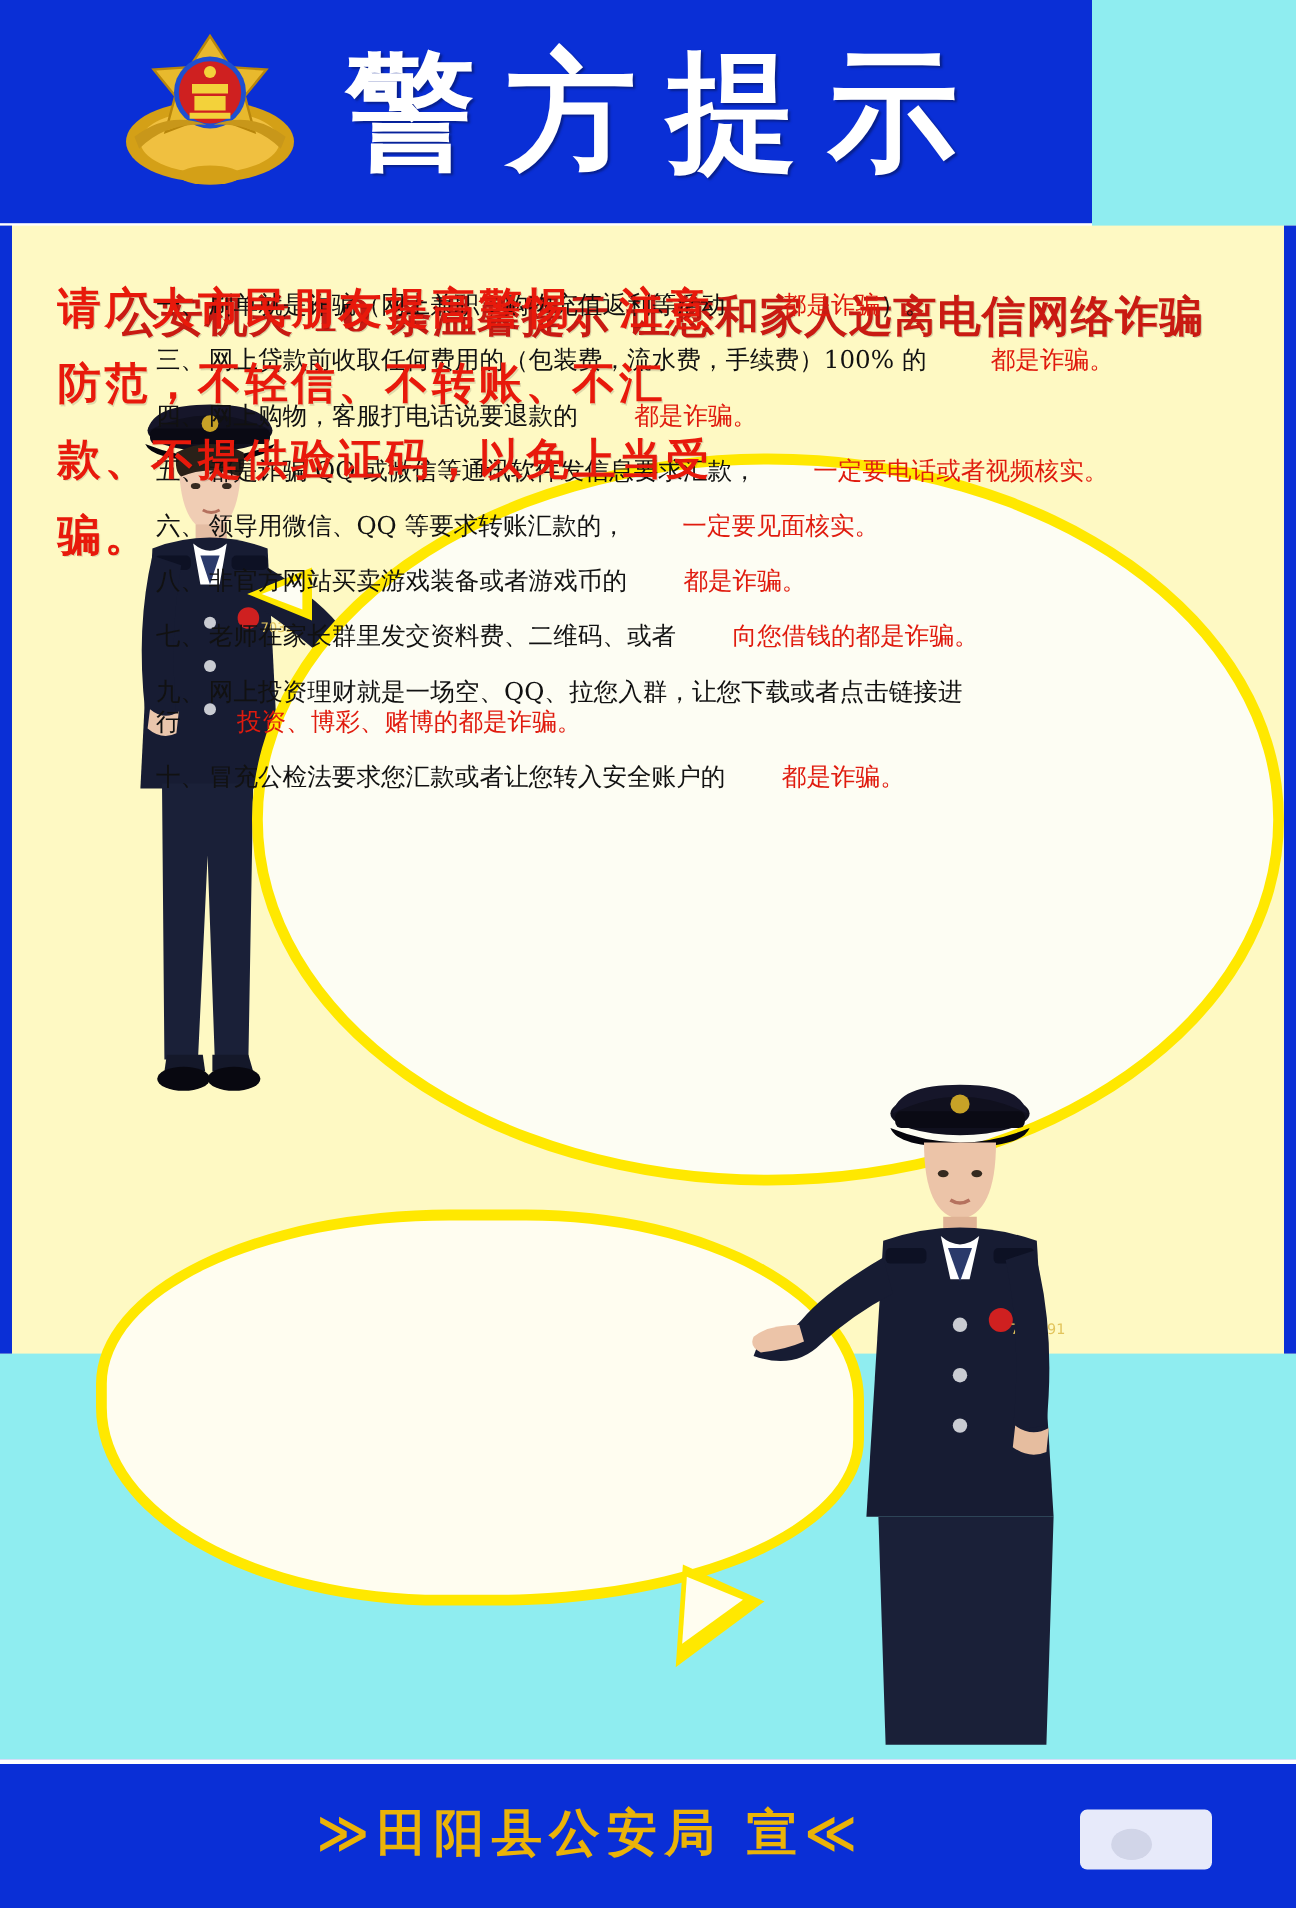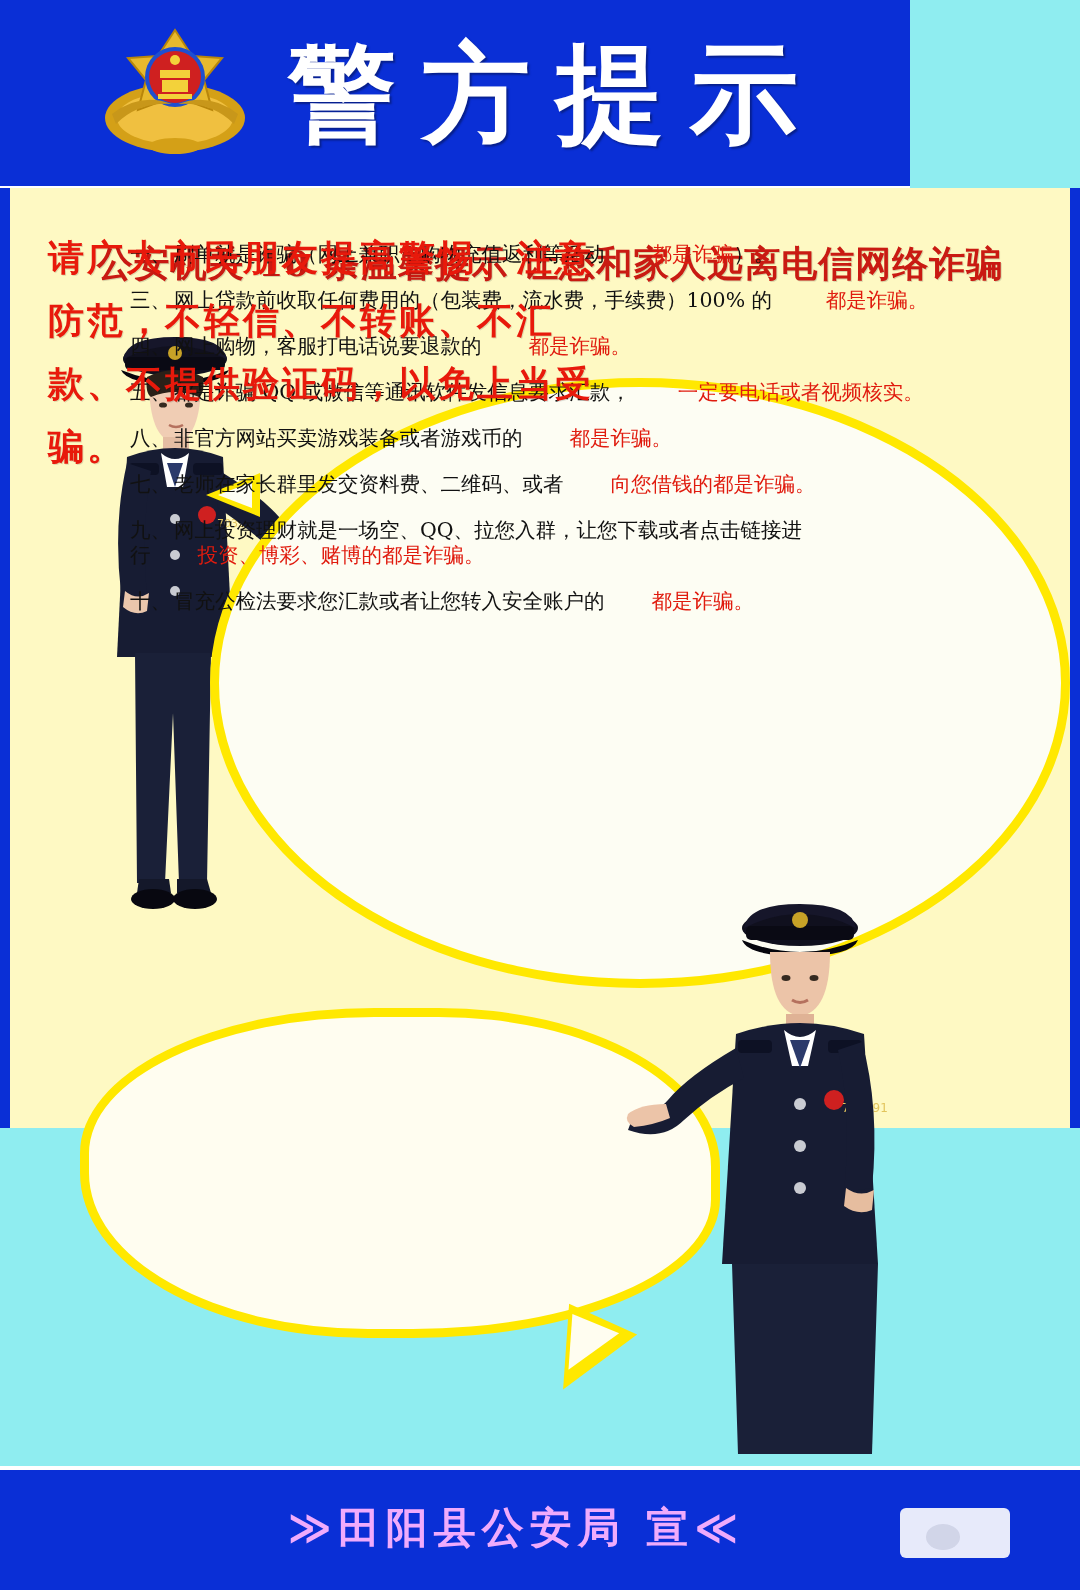--- a/index.html
+++ b/index.html
@@ -138,23 +138,22 @@
   }
 
   
   .footer{
     position:absolute;left:0;top:1466px;width:1080px;height:124px;
     background:#0a2fd6;
     border-top:4px solid #ffffff;
   }
   .footer-text{
     position:absolute;left:0;top:30px;width:984px;text-align:center;
-    color:#f0abfc;font-size:42px;font-weight:bold;letter-spacing:6px;
+    color:#eab308;font-size:42px;font-weight:bold;letter-spacing:6px;
     font-family:"DejaVu Sans","Liberation Sans",sans-serif;
-    padding-left:24px;
   }
   .footer-mark{
     position:absolute;right:70px;top:38px;width:110px;height:50px;
     background:#ffffff;opacity:.9;
     border-radius:6px;
   }
   .footer-mark:after{
     content:"";position:absolute;left:26px;top:16px;width:34px;height:26px;
     background:#e7e7ea;border-radius:50%;
   }
@@ -243,20 +242,23 @@
       <div class="item">
         <span class="num">三、</span><span>网上贷款前收取任何费用的（包装费，流水费，手续费）100% 的 </span><span class="red">都是诈骗。</span>
       </div>
       <div class="item">
         <span class="num">四、</span><span>网上购物，客服打电话说要退款的</span><span class="red">都是诈骗。</span>
       </div>
       <div class="item">
         <span class="num">五、</span><span>都是诈骗 QQ 或微信等通讯软件发信息要求汇款，</span><span class="red">一定要电话或者视频核实。</span>
       </div>
       <div class="item">
+        <span class="num">六、</span><span>领导用微信、QQ 等要求转账汇款的，</span><span class="red">一定要见面核实。</span>
+      </div>
+      <div class="item">
         <span class="num">八、</span><span>非官方网站买卖游戏装备或者游戏币的</span><span class="red">都是诈骗。</span>
       </div>
       <div class="item">
         <span class="num">七、</span><span>老师在家长群里发交资料费、二维码、或者</span><span class="red">向您借钱的都是诈骗。</span>
       </div>
       <div class="item wrap">
         <span class="num">九、</span><span>网上投资理财就是一场空、QQ、拉您入群，让您下载或者点击链接进行</span><span class="red">投资、博彩、赌博的都是诈骗。</span>
       </div>
       <div class="item">
         <span class="num">十、</span><span>冒充公检法要求您汇款或者让您转入安全账户的</span><span class="red">都是诈骗。</span>

